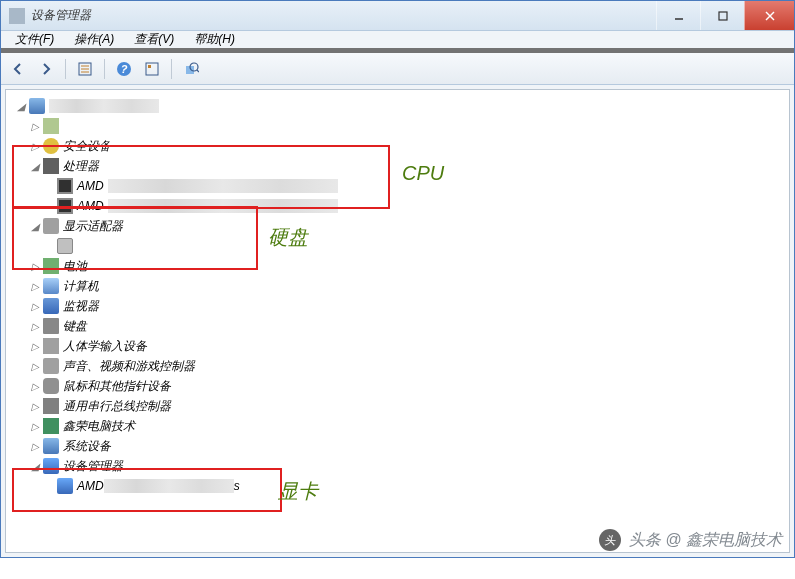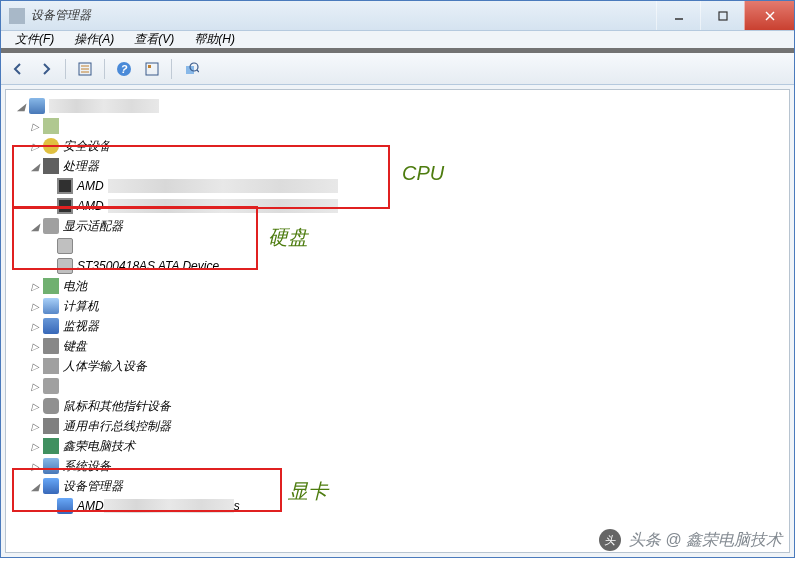--- a/index.html
+++ b/index.html
@@ -320,25 +320,20 @@
       <div class="tree-row">
         <span class="indent" style="width:18px"></span>
         <span class="expander">◢</span>
         <span class="node-icon ic-disk"></span>
         <span class="node-label">显示适配器</span>
       </div>
       <div class="tree-row">
         <span class="indent" style="width:46px"></span>
         <span class="node-icon ic-disk-item"></span>
       </div>
-      <div class="tree-row">
-        <span class="indent" style="width:46px"></span>
-        <span class="node-icon ic-disk-item"></span>
-        <span class="node-label">ST3500418AS ATA Device</span>
-      </div>
 
       <div class="tree-row">
         <span class="indent" style="width:18px"></span>
         <span class="expander">▷</span>
         <span class="node-icon ic-battery"></span>
         <span class="node-label">电池</span>
       </div>
 
       <div class="tree-row">
         <span class="indent" style="width:18px"></span>
@@ -365,20 +360,21 @@
         <span class="indent" style="width:18px"></span>
         <span class="expander">▷</span>
         <span class="node-icon ic-hid"></span>
         <span class="node-label">人体学输入设备</span>
       </div>
 
       <div class="tree-row">
         <span class="indent" style="width:18px"></span>
         <span class="expander">▷</span>
         <span class="node-icon ic-audio"></span>
+        <span class="node-label">声音、视频和游戏控制器</span>
       </div>
 
       <div class="tree-row">
         <span class="indent" style="width:18px"></span>
         <span class="expander">▷</span>
         <span class="node-icon ic-mouse"></span>
         <span class="node-label">鼠标和其他指针设备</span>
       </div>
 
       <div class="tree-row">
@@ -416,21 +412,21 @@
         <span class="node-label">s</span>
       </div>
 
       <div class="red-box" style="left:6px; top:55px; width:378px; height:64px;"></div>
       <div class="red-label" style="left:396px; top:72px;">CPU</div>
 
       <div class="red-box" style="left:6px; top:116px; width:246px; height:64px;"></div>
       <div class="red-label" style="left:262px; top:134px;">硬盘</div>
 
       <div class="red-box" style="left:6px; top:378px; width:270px; height:44px;"></div>
-      <div class="red-label" style="left:282px; top:388px;">显卡</div>
+      <div class="red-label" style="left:272px; top:388px;">显卡</div>
 
     </div>
   </div>
 
   <div class="footer-mark">
     <span class="footer-logo">头</span>
     <span>头条 @ 鑫荣电脑技术</span>
   </div>
 
 </div>

